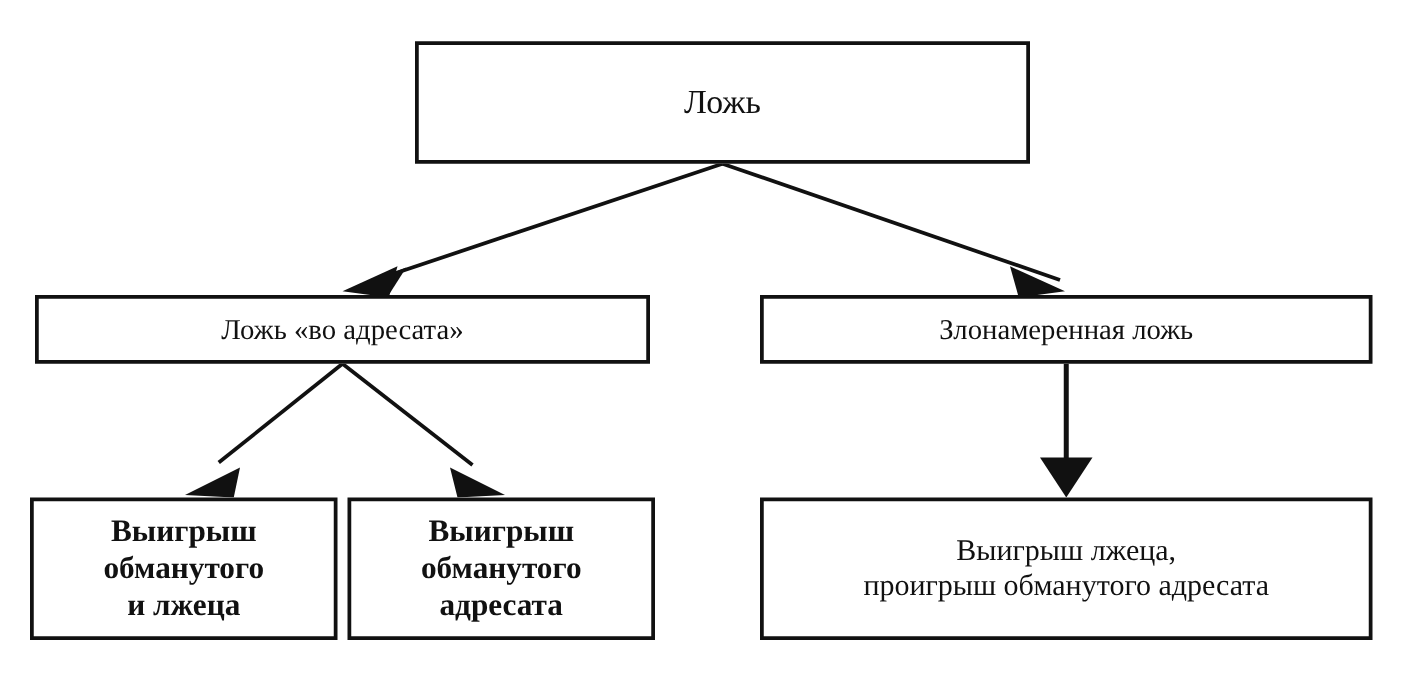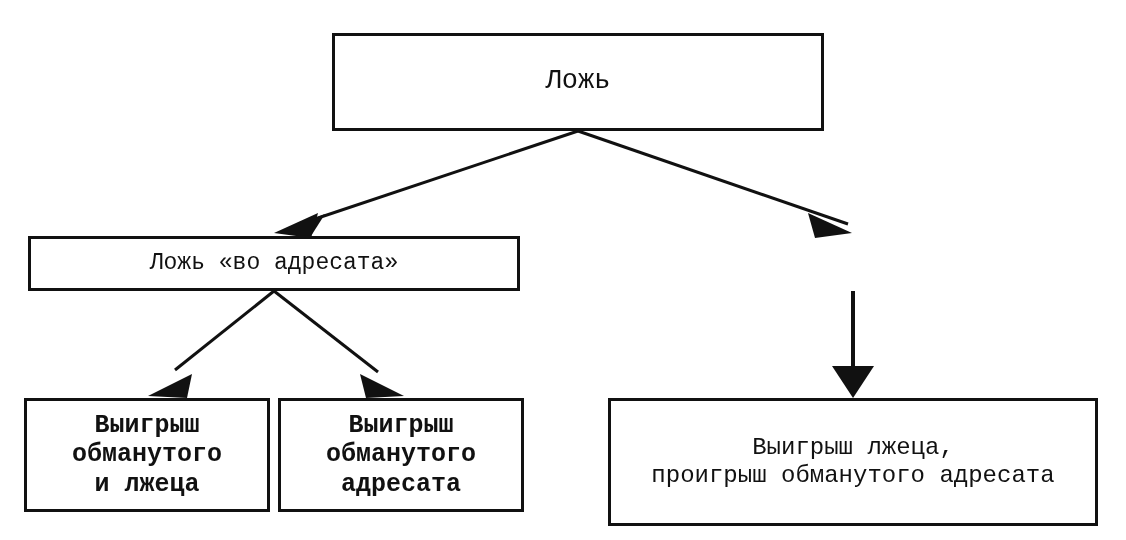--- a/index.html
+++ b/index.html
@@ -5,21 +5,21 @@
   html, body {
     margin: 0;
     padding: 0;
     background: #ffffff;
   }
   #canvas {
     position: relative;
     width: 1126px;
     height: 540px;
     background: #ffffff;
-    font-family: Liberation Mono, monospace;
+    font-family: Liberation Serif, serif;
     overflow: hidden;
   }
   .node {
     position: absolute;
     box-sizing: border-box;
     background: #ffffff;
     border: 3px solid #111111;
     display: flex;
     align-items: center;
     justify-content: center;
@@ -65,21 +65,21 @@
     width: 246px;
     height: 114px;
     font-size: 25px;
     font-weight: bold;
     padding: 0 6px;
   }
   #node-liar-gain {
     left: 608px;
     top: 398px;
     width: 490px;
-    height: 128px;
+    height: 114px;
     font-size: 24px;
     padding: 0 8px;
   }
   #edges {
     position: absolute;
     left: 0;
     top: 0;
     width: 1126px;
     height: 540px;
     z-index: 1;
@@ -116,20 +116,21 @@
     <g>
       <line x1="853" y1="291" x2="853" y2="378" stroke="#111111" stroke-width="4"></line>
       <polygon points="853,398 832,366 874,366" fill="#111111"></polygon>
     </g>
   </svg>
 
   <div class="node" id="node-root">Ложь</div>
 
   <div class="node" id="node-white-lie">Ложь «во адресата»</div>
 
+  <div class="node" id="node-malicious-lie">Злонамеренная ложь</div>
 
   <div class="node" id="node-gain-both">Выигрыш
 обманутого
 и лжеца</div>
 
   <div class="node" id="node-gain-addressee">Выигрыш
 обманутого
 адресата</div>
 
   <div class="node" id="node-liar-gain">Выигрыш лжеца,

